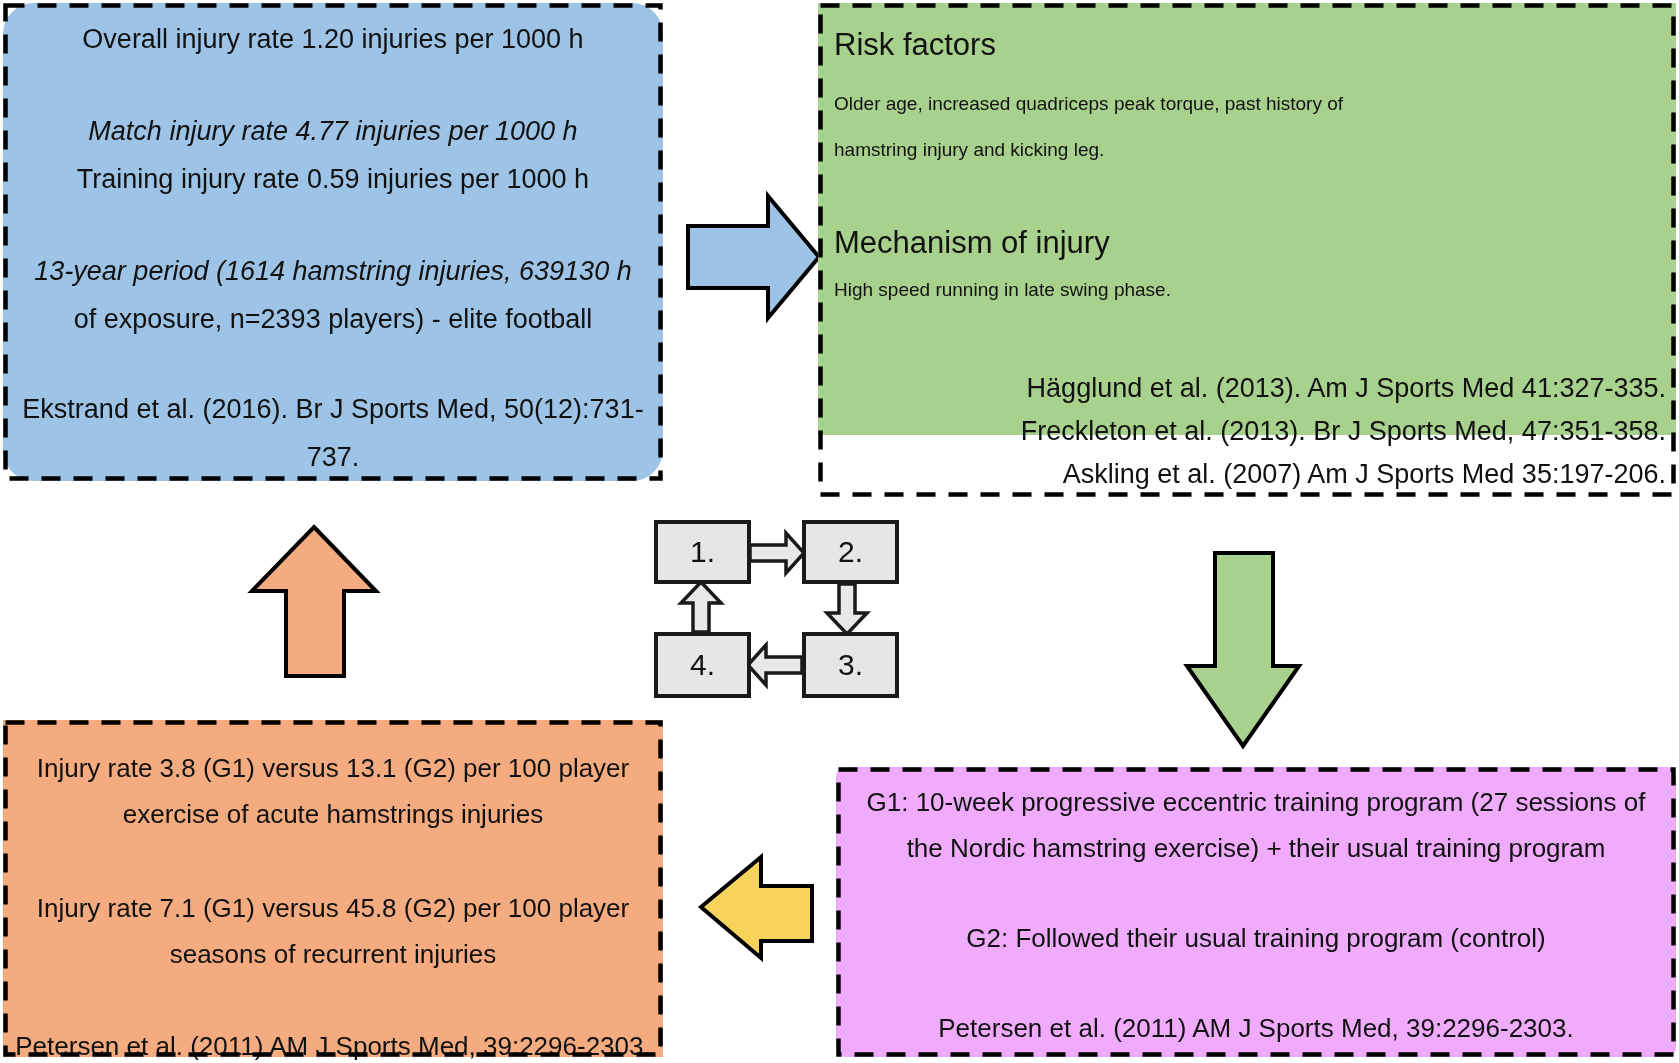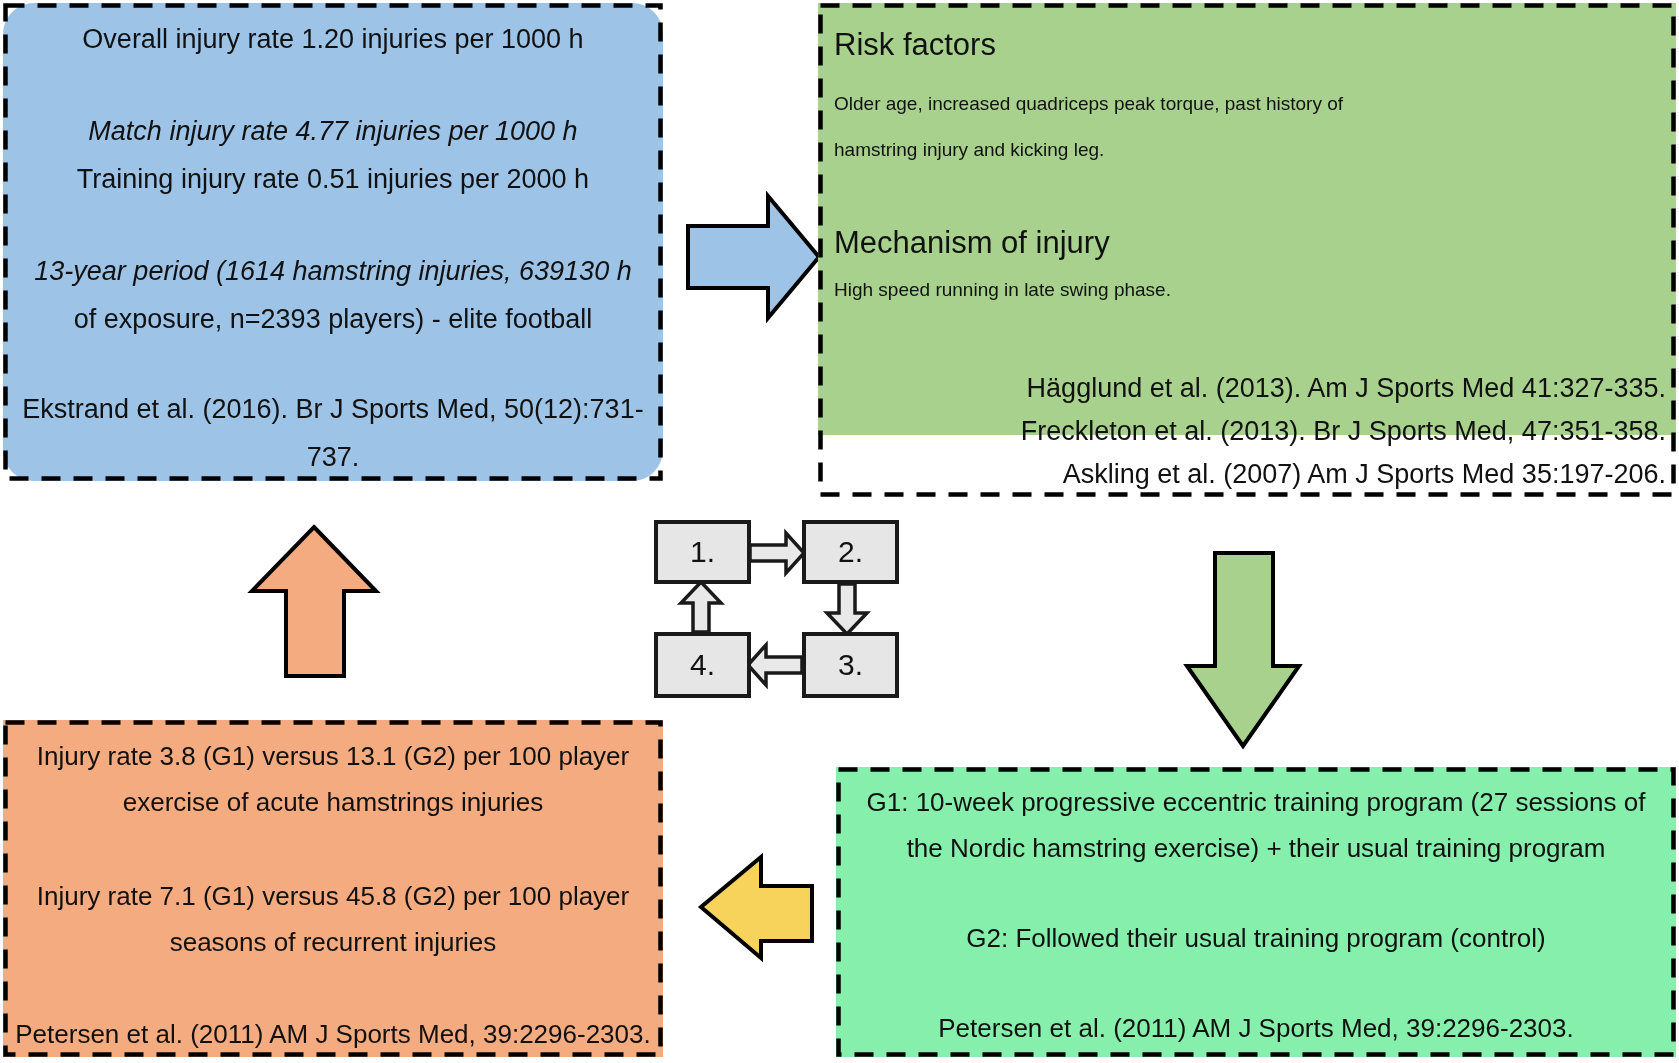--- a/index.html
+++ b/index.html
@@ -70,21 +70,21 @@
   .box-risk .citations { margin-top: 54px; }
   .box-risk .citation {
     font-size: 27px;
     height: 43px;
     line-height: 43px;
     text-align: right;
     white-space: nowrap;
   }
   
   .box-outcomes { left: 3px; top: 720px; width: 660px; height: 337px; }
-  .box-outcomes .content { padding-top: 13px; }
+  .box-outcomes .content { padding-top: 25px; }
   .box-outcomes .line { font-size: 26px; height: 46px; line-height: 46px; }
   .box-outcomes .gapA { margin-top: 48px; }
   .box-outcomes .gapB { margin-top: 46px; }
   
   .box-intervention { left: 836px; top: 767px; width: 840px; height: 290px; }
   .box-intervention .content { padding-top: 12px; }
   .box-intervention .line { font-size: 26px; height: 46px; line-height: 46px; }
   .box-intervention .gapA { margin-top: 44px; }
   
   .cycle-box {
@@ -116,21 +116,21 @@
     <polygon points="750,545 786,545 786,533 804,553 786,573 786,561 750,561" stroke="#1a1a1a" stroke-width="3.5" stroke-linejoin="miter" fill="#e9e9e9"></polygon>
     <polygon points="839,584 855,584 855,613 867,613 847,634 827,613 839,613" stroke="#1a1a1a" stroke-width="3.5" stroke-linejoin="miter" fill="#e9e9e9"></polygon>
     <polygon points="802,657 766,657 766,645 748,665 766,685 766,673 802,673" stroke="#1a1a1a" stroke-width="3.5" stroke-linejoin="miter" fill="#e9e9e9"></polygon>
     <polygon points="693,632 693,603 681,603 701,582 721,603 709,603 709,632" stroke="#1a1a1a" stroke-width="3.5" stroke-linejoin="miter" fill="#e9e9e9"></polygon>
   </svg>
 
   <div class="box box-epidemiology" style="background-color: rgb(157, 195, 230);">
     <div class="content">
       <div class="line">Overall injury rate 1.20 injuries per 1000 h</div>
       <div class="line gap44">Match injury rate 4.77 injuries per 1000 h</div>
-      <div class="line">Training injury rate 0.51 injuries per 2000 h</div>
+      <div class="line">Training injury rate 0.59 injuries per 1000 h</div>
       <div class="line gap44">13-year period (1614 hamstring injuries, 639130 h</div>
       <div class="line">of exposure, n=2393 players) - elite football</div>
       <div class="line gap42">Ekstrand et al. (2016). Br J Sports Med, 50(12):731-</div>
       <div class="line">737.</div>
     </div>
     <svg class="dash-border" width="660" height="478">
       <rect x="2.5" y="2.5" width="655" height="473" fill="none" stroke="#000000" stroke-width="4.5" stroke-dasharray="19 13"></rect>
     </svg>
   </div>
 
@@ -145,21 +145,21 @@
         <div class="citation">Hägglund et al. (2013). Am J Sports Med 41:327-335.</div>
         <div class="citation">Freckleton et al. (2013). Br J Sports Med, 47:351-358.</div>
         <div class="citation">Askling et al. (2007) Am J Sports Med 35:197-206.</div>
       </div>
     </div>
     <svg class="dash-border" width="858" height="494">
       <rect x="2.5" y="2.5" width="853" height="489" fill="none" stroke="#000000" stroke-width="4.5" stroke-dasharray="19 13"></rect>
     </svg>
   </div>
 
-  <div class="box box-intervention" style="background-color: #86efac;">
+  <div class="box box-intervention" style="background-color: #f0abfc; border-radius: 9px;">
     <div class="content">
       <div class="line">G1: 10-week progressive eccentric training program (27 sessions of</div>
       <div class="line">the Nordic hamstring exercise) + their usual training program</div>
       <div class="line gapA">G2: Followed their usual training program (control)</div>
       <div class="line gapA">Petersen et al. (2011) AM J Sports Med, 39:2296-2303.</div>
     </div>
     <svg class="dash-border" width="840" height="290">
       <rect x="2.5" y="2.5" width="835" height="285" fill="none" stroke="#000000" stroke-width="4.5" stroke-dasharray="19 13"></rect>
     </svg>
   </div>

